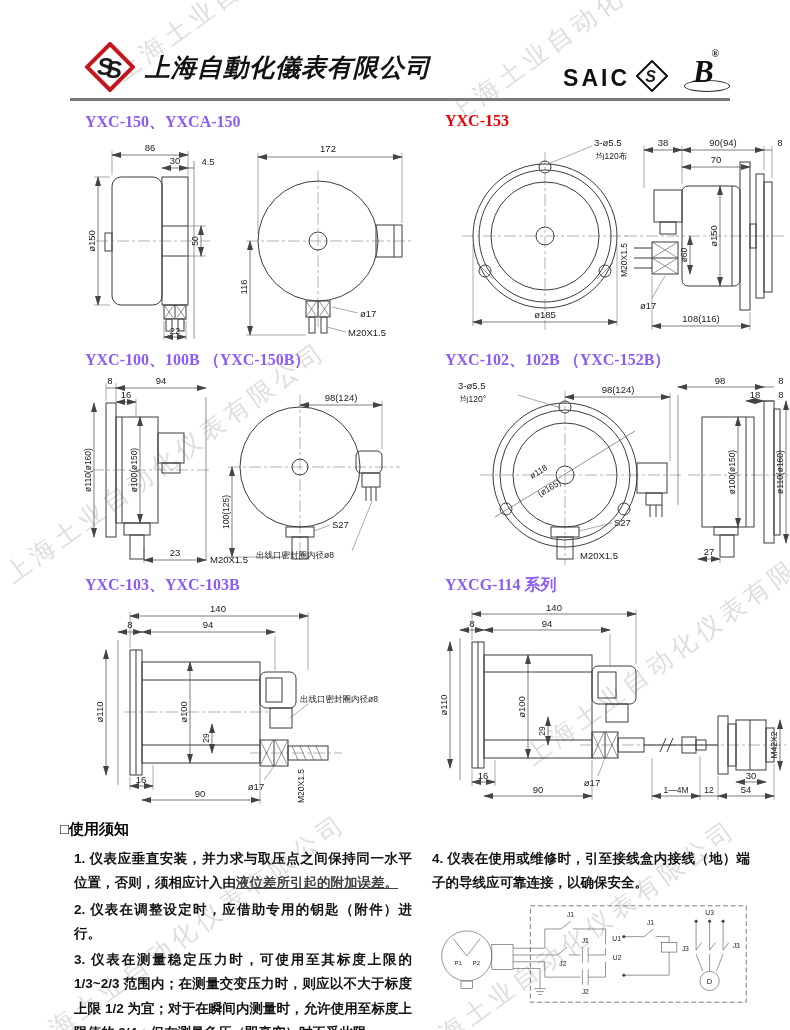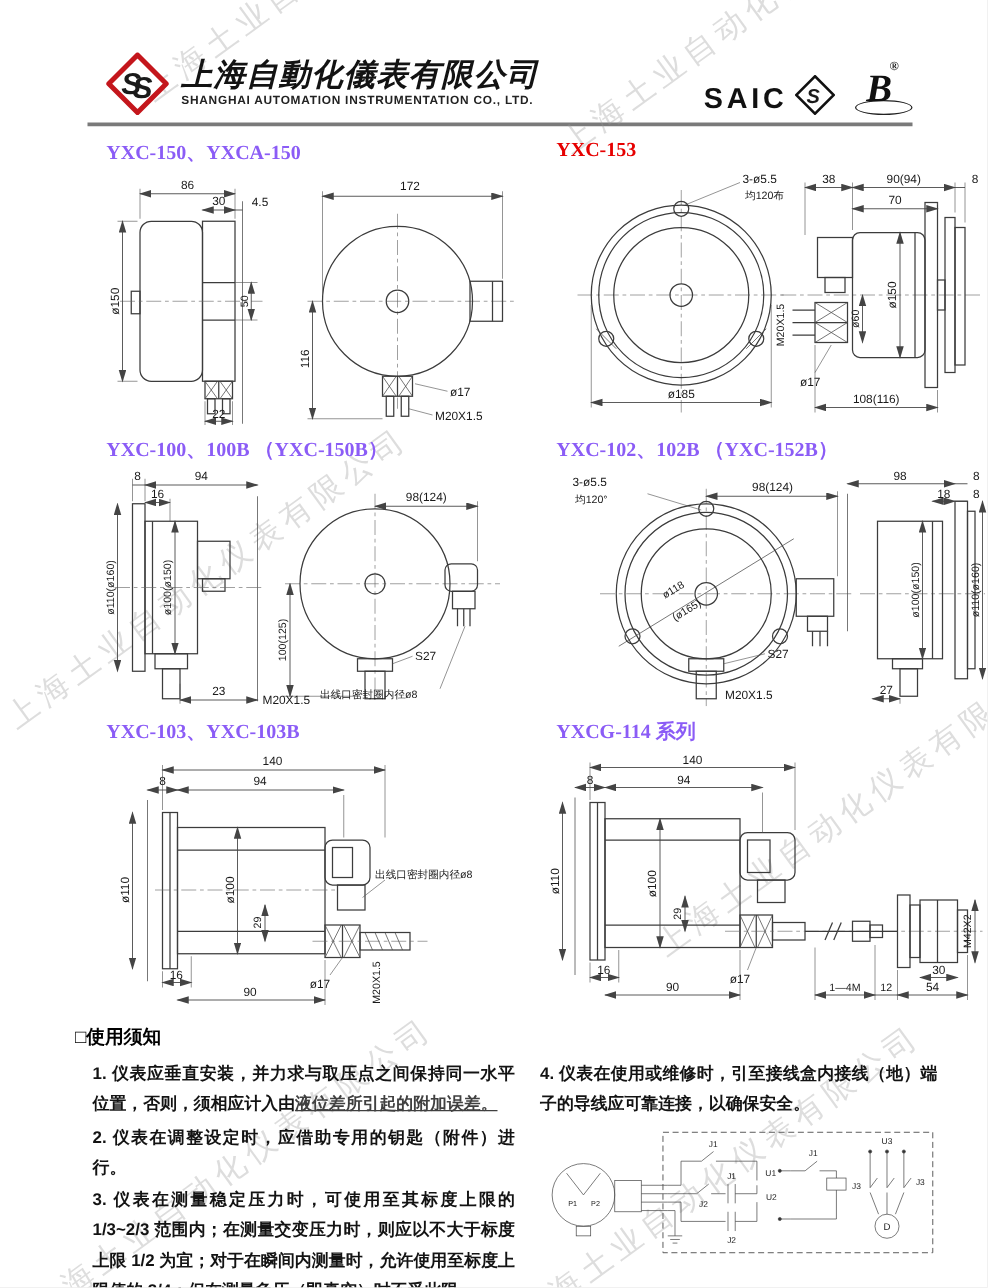--- a/index.html
+++ b/index.html
@@ -56,21 +56,20 @@
 
   <div class="header">
     <div class="brand">
       <svg width="50" height="50" viewBox="0 0 50 50">
         <polygon points="25,2 48,25 25,48 2,25" fill="#ffffff" stroke="#c4161c" stroke-width="4"></polygon>
         <text x="20" y="33" font-size="24" font-weight="bold" font-style="italic" fill="#c4161c" text-anchor="middle" font-family="Liberation Serif,serif">S</text>
         <text x="29" y="36" font-size="24" font-weight="bold" font-style="italic" fill="#c4161c" text-anchor="middle" font-family="Liberation Serif,serif">S</text>
       </svg>
       <div>
         <div class="cn">上海自動化儀表有限公司</div>
-        <div class="en">SHANGHAI AUTOMATION INSTRUMENTATION CO., LTD.</div>
       </div>
     </div>
     <div class="rightlogos">
       <div class="saic">
         <span>SAIC</span>
         <svg width="32" height="32" viewBox="0 0 32 32">
           <polygon points="16,1 31,16 16,31 1,16" fill="none" stroke="#111" stroke-width="2"></polygon>
           <text x="16" y="22" font-size="16" font-weight="bold" font-style="italic" text-anchor="middle" fill="#111" font-family="Liberation Serif,serif">S</text>
         </svg>
       </div>

